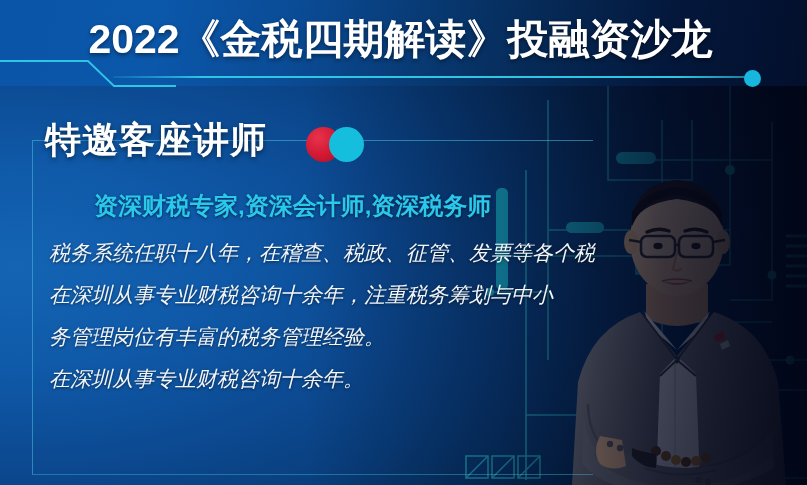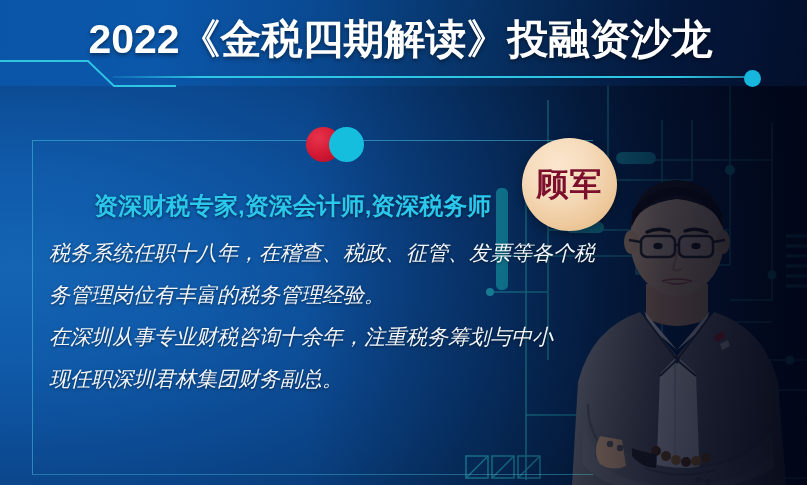--- a/index.html
+++ b/index.html
@@ -290,29 +290,27 @@
     <div class="header-title">2022《金税四期解读》投融资沙龙</div>
   </div>
 
   <svg class="left-angle" width="180" height="46" viewBox="0 0 180 46" xmlns="http://www.w3.org/2000/svg">
     <path d="M0 3 L92 3 L118 28 L180 28" stroke="#2fc6e4" stroke-width="1.8" fill="none"></path>
   </svg>
 
   <div class="rule-line"></div>
   <div class="rule-dot"></div>
 
+  <div class="headline">特邀客座讲师</div>
   <div class="dot-red"></div>
   <div class="dot-cyan"></div>
 
   <div class="credentials">资深财税专家,资深会计师,资深税务师</div>
 
   <div class="bio">
     <div class="bio-line">税务系统任职十八年，在稽查、税政、征管、发票等各个税</div>
+    <div class="bio-line">在深圳从事专业财税咨询十余年，注重税务筹划与中小</div>
     <div class="bio-line">务管理岗位有丰富的税务管理经验。</div>
-    <div class="bio-line">在深圳从事专业财税咨询十余年，注重税务筹划与中小</div>
-    <div class="bio-line">现任职深圳君林集团财务副总。</div>
+    <div class="bio-line">在深圳从事专业财税咨询十余年。</div>
   </div>
 
-  <div class="badge">
-    <div class="badge-text">顾军</div>
-  </div>
 
 </div>
 
 </body></html>

